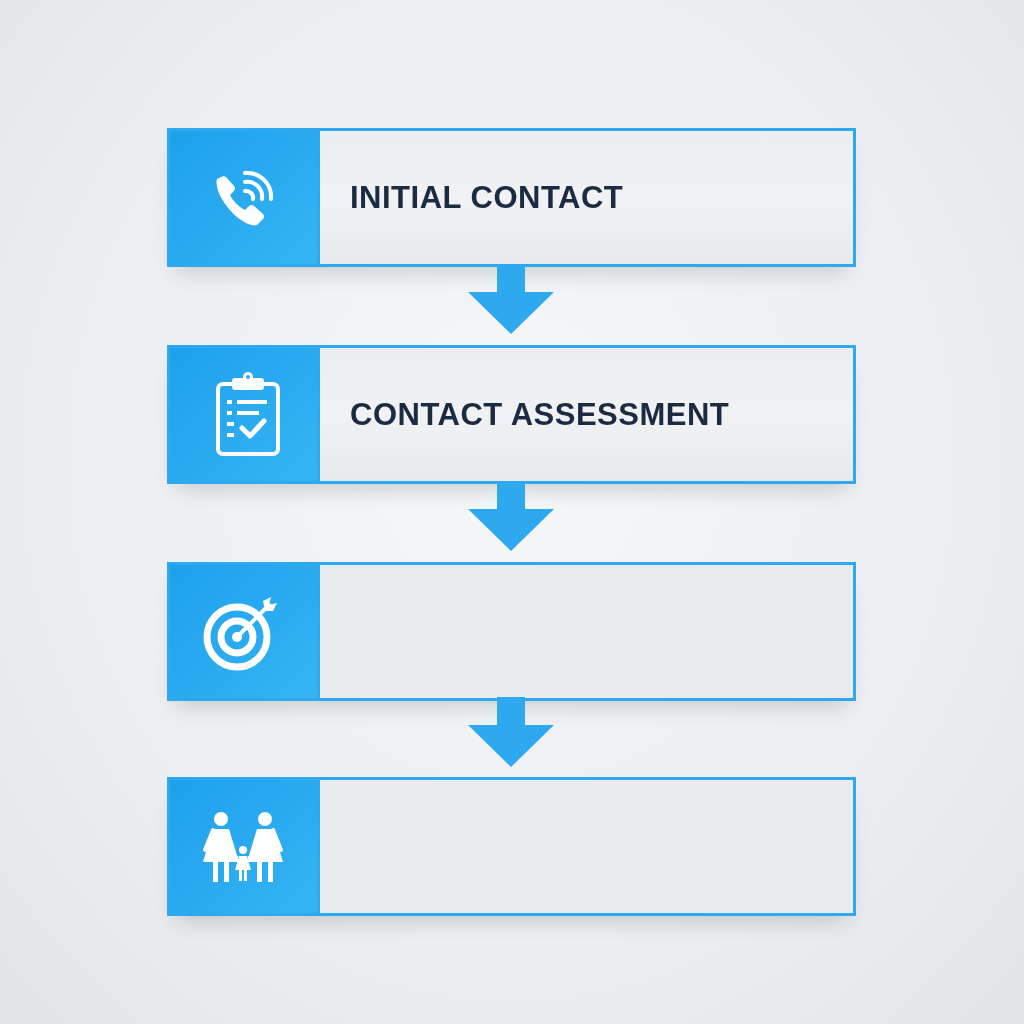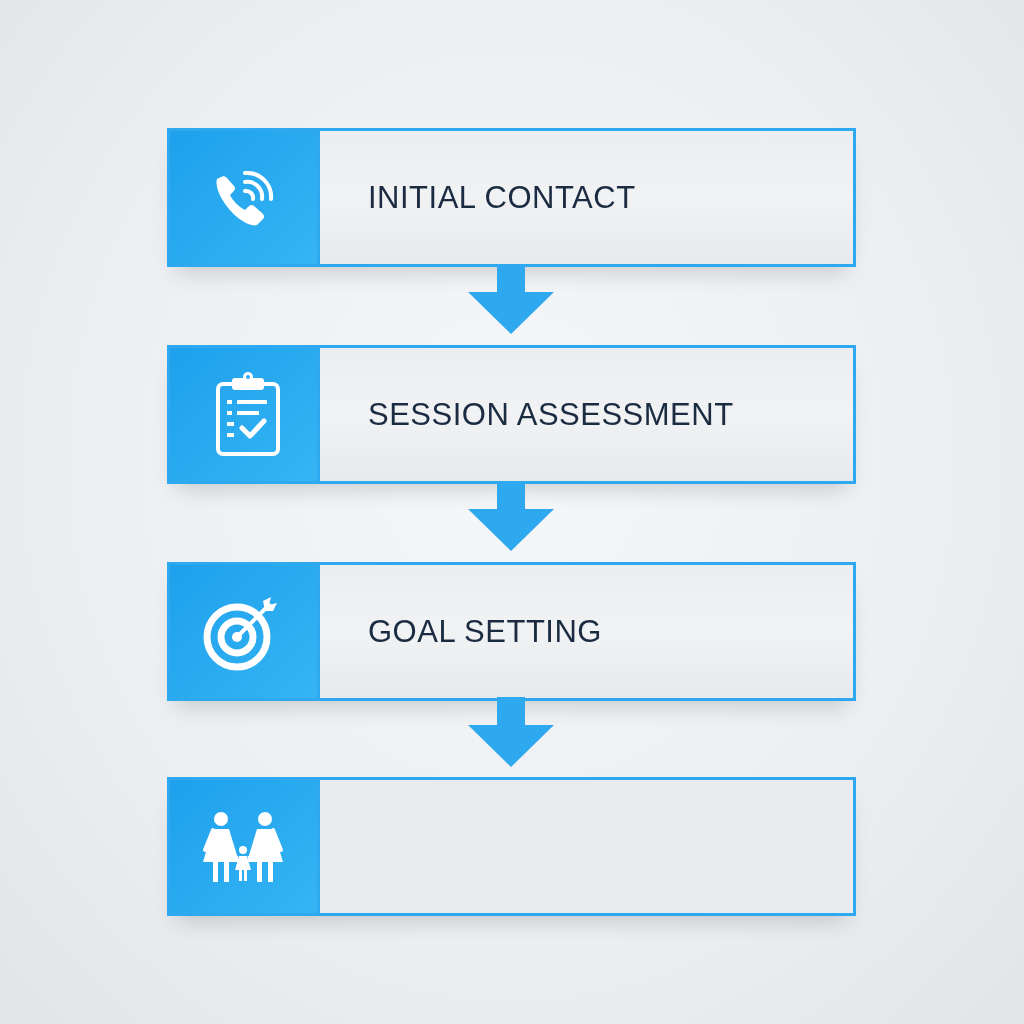--- a/index.html
+++ b/index.html
@@ -15,22 +15,22 @@
     box-shadow: 0 14px 22px -10px rgba(0,0,0,0.18);
     display:flex;
   }
   .step .icon-box {
     width:147px; height:100%;
     background: linear-gradient(135deg, #1ea0ec 0%, #35b5f4 100%);
     display:flex; align-items:center; justify-content:center;
     border-right:3px solid #2ea8ef;
   }
   .step .label {
-    flex:1; display:flex; align-items:center; padding-left:48px;
-    font-weight:normal; font-size:31px; letter-spacing:0.5px; color:#1b2c42;
+    flex:1; display:flex; align-items:center; padding-left:30px;
+    font-weight:bold; font-size:31px; letter-spacing:0.5px; color:#1b2c42;
     background: linear-gradient(180deg, #ebedf0 0%, #f1f2f4 50%, #e7e9ec 100%);
   }
   .arrow { position:absolute; left:468px; width:86px; height:70px; }
   svg { display:block; }
 </style>
 </head>
 <body>
 
 <div class="step" style="top:128px;">
   <div class="icon-box">
@@ -63,42 +63,41 @@
         <rect x="23" y="30" width="5" height="4" fill="#fff"></rect>
           <rect x="33" y="30" width="30" height="4" fill="#fff"></rect>
         <rect x="23" y="41" width="5" height="4" fill="#fff"></rect>
           <rect x="33" y="41" width="22" height="4" fill="#fff"></rect>
         <rect x="23" y="52" width="7" height="4" fill="#fff"></rect>
         <rect x="23" y="63" width="7" height="4" fill="#fff"></rect>
         <path d="M38 58 L46 66 L60 51" stroke="#fff" stroke-width="5" fill="none" stroke-linecap="round" stroke-linejoin="round"></path>
       </svg>
     </span>
   </div>
-  <div class="label">SESSION ASSESSMENT</div>
+  <div class="label">CONTACT ASSESSMENT</div>
 </div>
 
 <div class="arrow" style="top:481px;">
   <svg width="86" height="70" viewBox="0 0 86 70">
       <path d="M29 0 H57 V28 H86 L43 70 L0 28 H29 Z" fill="#2ea8ef"></path>
     </svg>
 </div>
 
 <div class="step" style="top:562px;">
   <div class="icon-box">
     <span>
       <svg width="90" height="90" viewBox="0 0 90 90">
         <circle cx="38" cy="50" r="30" stroke="#fff" stroke-width="7" fill="none"></circle>
         <circle cx="38" cy="50" r="16" stroke="#fff" stroke-width="7" fill="none"></circle>
         <circle cx="38" cy="50" r="5" fill="#fff"></circle>
         <line x1="38" y1="50" x2="70" y2="18" stroke="#fff" stroke-width="4" stroke-linecap="round"></line>
         <path d="M64 14 L72 10 L70 18 L78 16 L74 24 L66 24 Z" fill="#fff"></path>
       </svg>
     </span>
   </div>
-  <div class="label">GOAL SETTING</div>
 </div>
 
 <div class="arrow" style="top:697px;">
   <svg width="86" height="70" viewBox="0 0 86 70">
       <path d="M29 0 H57 V28 H86 L43 70 L0 28 H29 Z" fill="#2ea8ef"></path>
     </svg>
 </div>
 
 <div class="step" style="top:777px;">
   <div class="icon-box">

